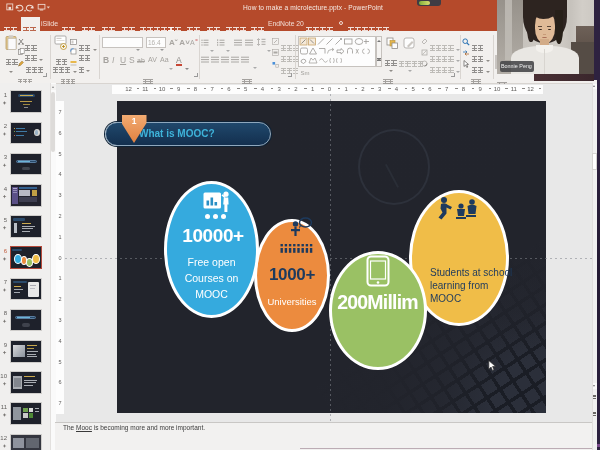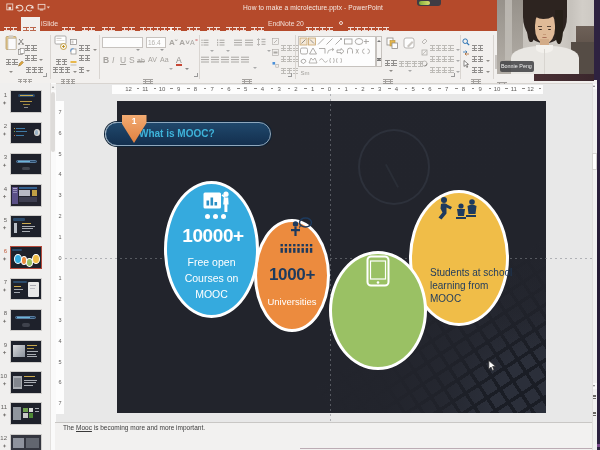--- a/index.html
+++ b/index.html
@@ -502,20 +502,21 @@
       </svg>
       <div class="txt" style="left:0;top:43px;width:100%;text-align:center;font-size:17px;font-weight:bold;color:#1d3a5e;letter-spacing:-.3px">1000+</div>
       <div class="txt" style="left:0;top:74px;width:100%;text-align:center;font-size:9.5px;color:#fff">Universities</div>
     </div>
 <div class="abs" style="left:328.5px;top:250.5px;width:98px;height:119px;border-radius:50%;background:#9ac164;border:3px solid #fff">
       <svg class="abs" style="left:34px;top:1px" width="26" height="33" viewBox="0 0 26 33">
         <rect x="1.5" y="1.5" width="21" height="29" rx="3.5" fill="none" stroke="#fff" stroke-width="2"></rect>
         <rect x="4.5" y="6" width="15" height="18" fill="none" stroke="#fff" stroke-width="1.2"></rect>
         <circle cx="12" cy="27.5" r="1.3" fill="#fff"></circle>
       </svg>
+      <div class="txt" style="left:0;top:37px;width:100%;text-align:center;font-size:19.5px;font-weight:bold;color:#fff;letter-spacing:-.8px">200Millim</div>
     </div>
 <div class="abs" style="left:163.8px;top:180.5px;width:95.5px;height:137px;border-radius:50%;background:#35aade;border:3px solid #fff">
       <svg class="abs" style="left:36px;top:7px" width="29" height="31" viewBox="0 0 29 31">
         <rect x="0.5" y="1.5" width="17.5" height="16" rx="1.5" fill="#fff"></rect>
         <rect x="3.5" y="9.5" width="2.6" height="5" fill="#2a8fc4"></rect>
         <rect x="7.5" y="6.5" width="2.6" height="8" fill="#2a8fc4"></rect>
         <rect x="11.5" y="11" width="2.6" height="3.5" fill="#2a8fc4"></rect>
         <circle cx="23" cy="3.2" r="2.6" fill="#fff"></circle>
         <path d="M20.8 6.5 h4.4 l.4 7 h-1.2 v7.5 h-3 v-7.5 h-1.2z" fill="#fff"></path>
         <path d="M21.5 7 l-3-2.5 1-1.2 3.2 2.7z" fill="#fff"></path>

